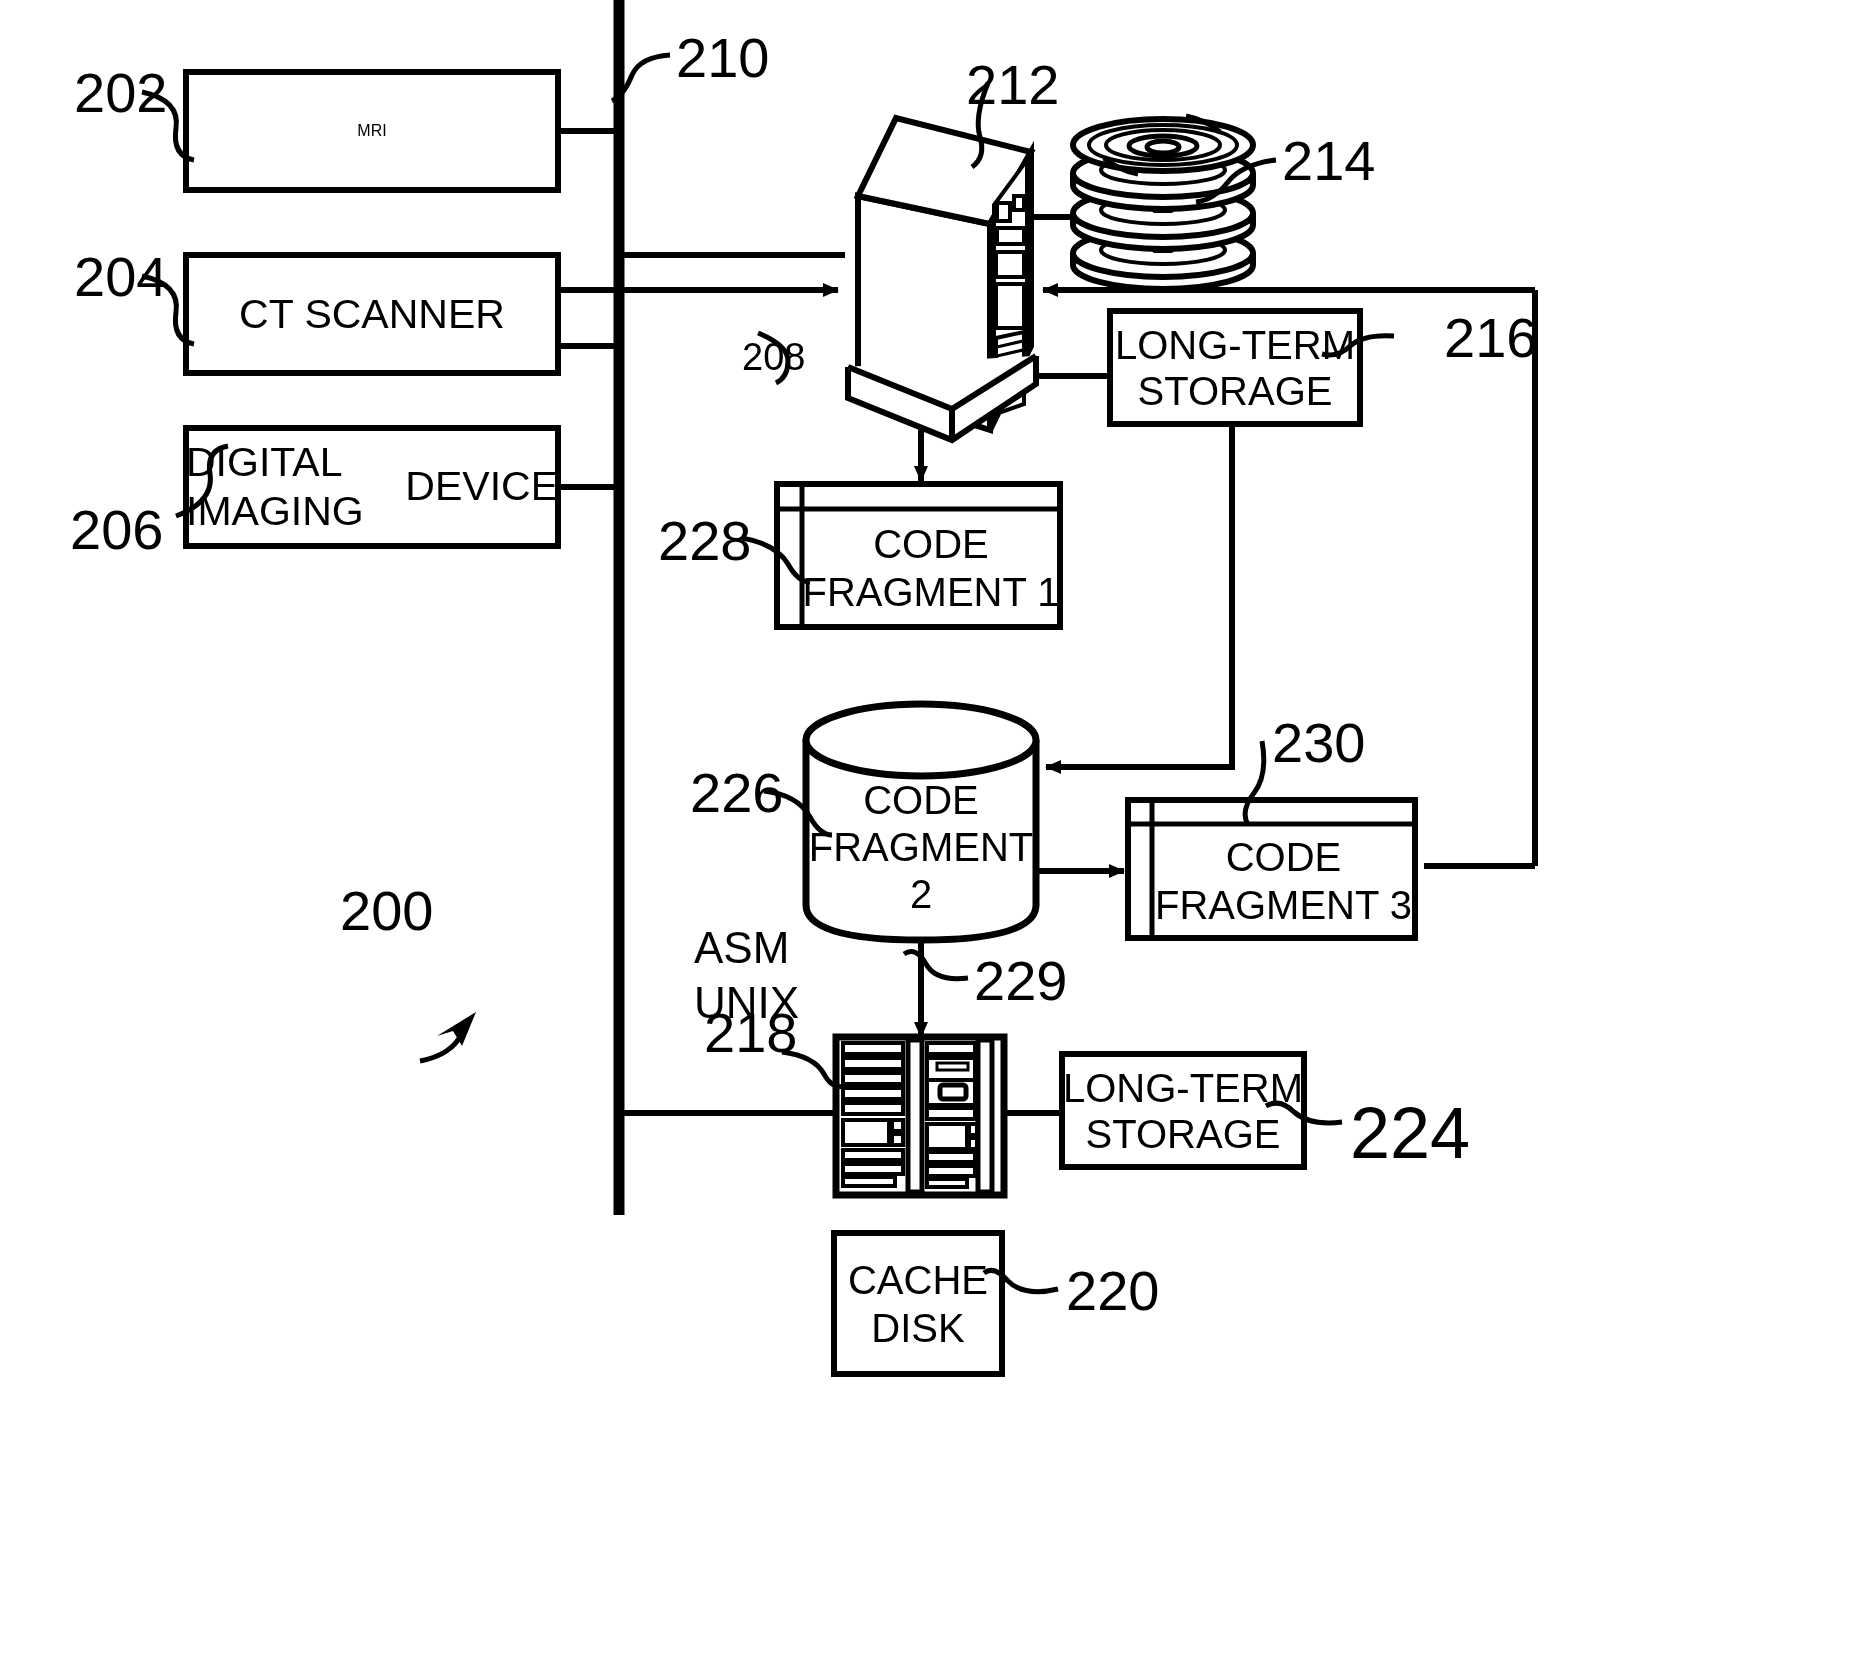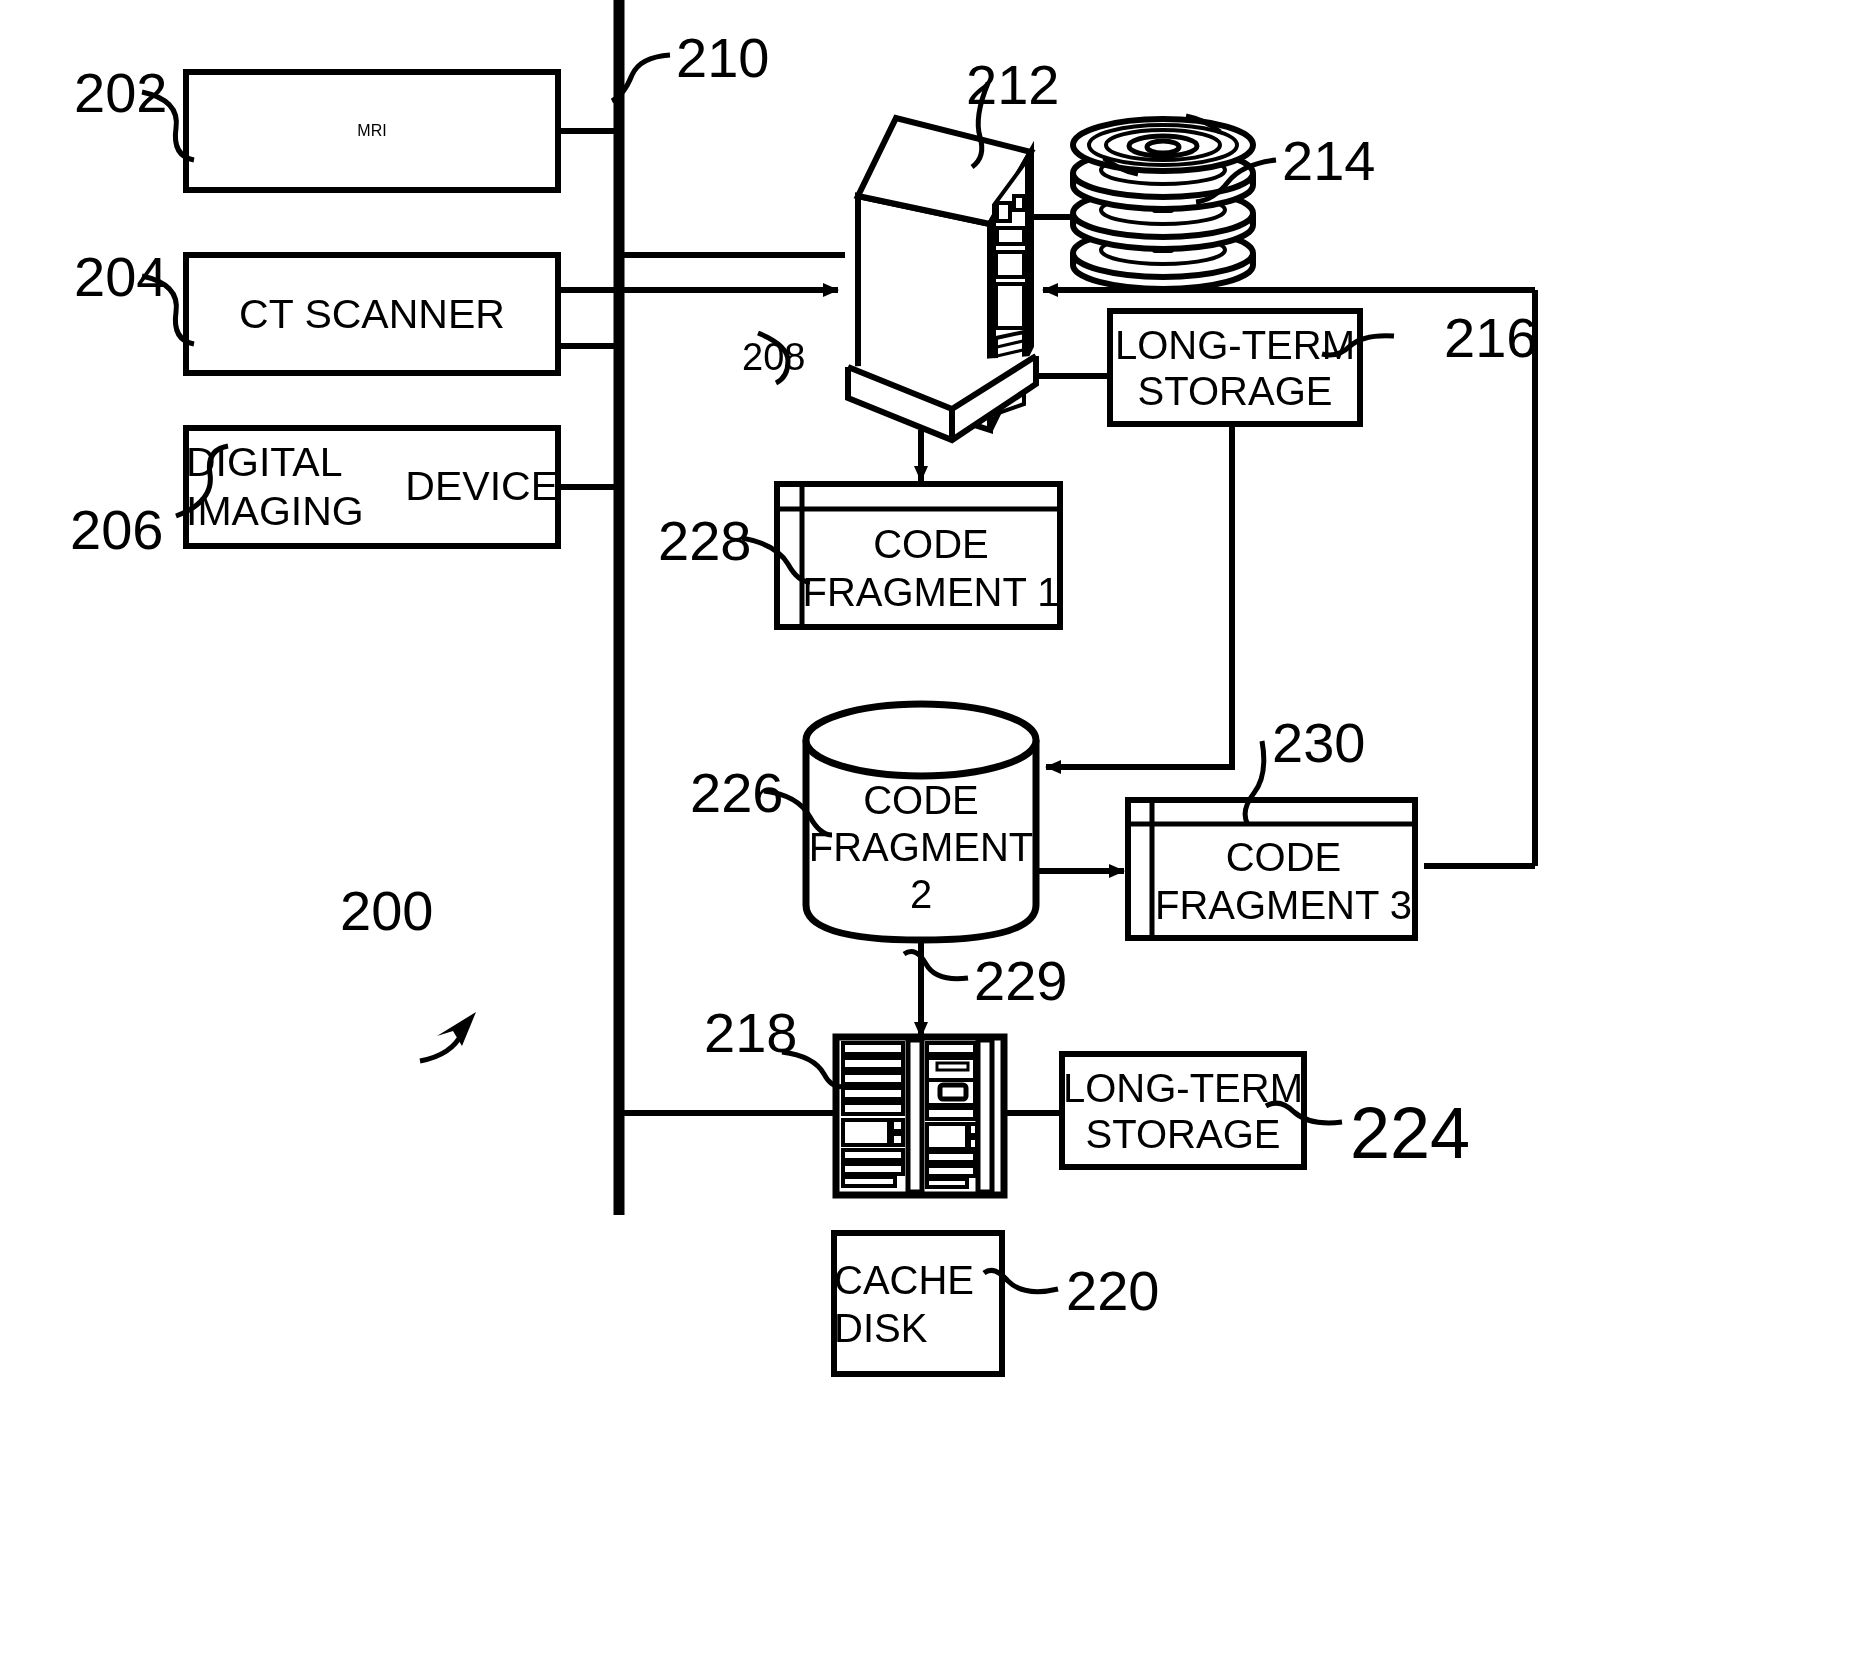--- a/index.html
+++ b/index.html
@@ -259,25 +259,29 @@
   <span>CODE</span>
   <span>FRAGMENT</span>
   <span>2</span>
 </div>
 
 <div style="position:absolute;left:1152px;top:824px;width:263px;height:114px;display:flex;flex-direction:column;align-items:center;justify-content:center;line-height:1.2;font-size:40px;">
   <span>CODE</span>
   <span>FRAGMENT 3</span>
 </div>
 
-<div style="position:absolute;left:834px;top:1233px;width:168px;height:141px;display:flex;flex-direction:column;align-items:flex-start;justify-content:center;line-height:1.2;font-size:40px;">
+<div style="position:absolute;left:834px;top:1233px;width:168px;height:141px;display:flex;flex-direction:column;align-items:center;justify-content:center;line-height:1.2;font-size:40px;">
   <span>CACHE</span>
   <span>DISK</span>
 </div>
 
+<div style="position:absolute;left:694px;top:920px;width:140px;display:flex;flex-direction:column;align-items:flex-start;line-height:1.25;font-size:44px;">
+  <span>ASM</span>
+  <span>UNIX</span>
+</div>
 
 <div style="position:absolute;left:74px;top:60px;font-size:56px;">202</div>
 <div style="position:absolute;left:74px;top:244px;font-size:56px;">204</div>
 <div style="position:absolute;left:70px;top:497px;font-size:56px;">206</div>
 <div style="position:absolute;left:742px;top:336px;font-size:38px;">208</div>
 <div style="position:absolute;left:676px;top:25px;font-size:56px;">210</div>
 <div style="position:absolute;left:966px;top:52px;font-size:56px;">212</div>
 <div style="position:absolute;left:1282px;top:128px;font-size:56px;">214</div>
 <div style="position:absolute;left:1444px;top:305px;font-size:56px;">216</div>
 <div style="position:absolute;left:704px;top:1000px;font-size:56px;">218</div>

